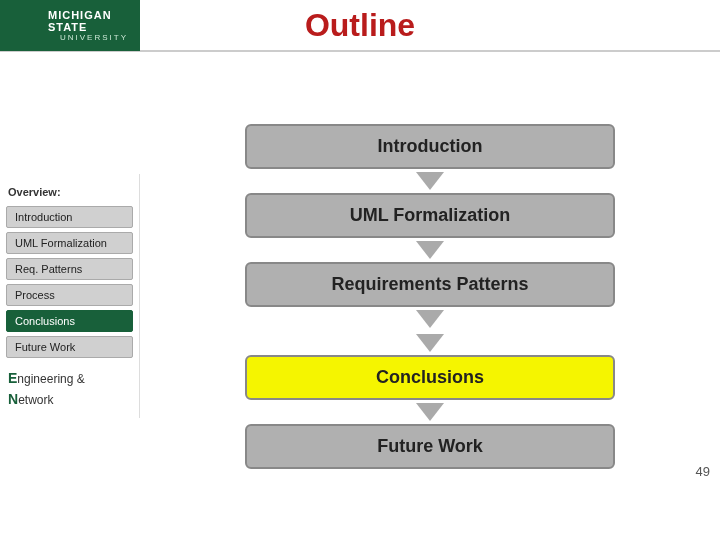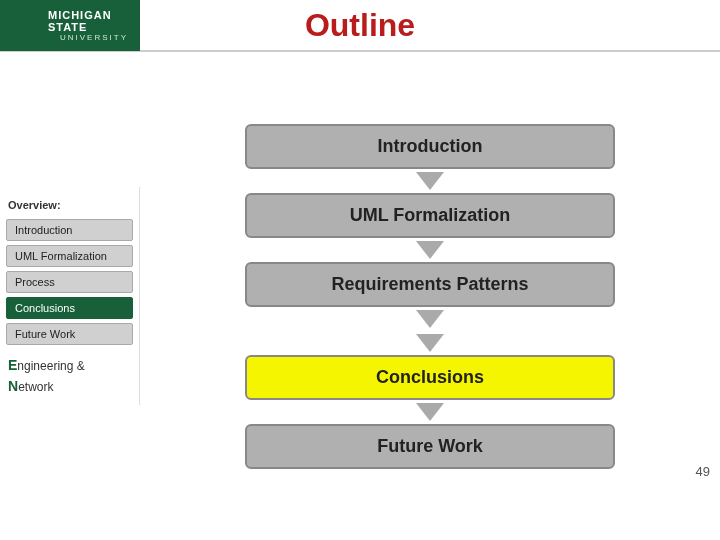--- a/index.html
+++ b/index.html
@@ -167,20 +167,21 @@
   </div>
   <div class="header-title">Outline</div>
 </div>
 
 <div class="content-area">
 
   <div class="sidebar">
     <div class="sidebar-overview-label">Overview:</div>
     <div class="sidebar-item">Introduction</div>
     <div class="sidebar-item">UML Formalization</div>
+    <div class="sidebar-item">Req. Patterns</div>
     <div class="sidebar-item">Process</div>
     <div class="sidebar-item active">Conclusions</div>
     <div class="sidebar-item">Future Work</div>
 
     <div class="sidebar-bottom">
       <div class="sens-label">
         <span class="green-letter">E</span><span>ngineering &amp;</span>
       </div>
       <div class="sens-label">
         <span class="green-letter">N</span><span>etwork</span>

